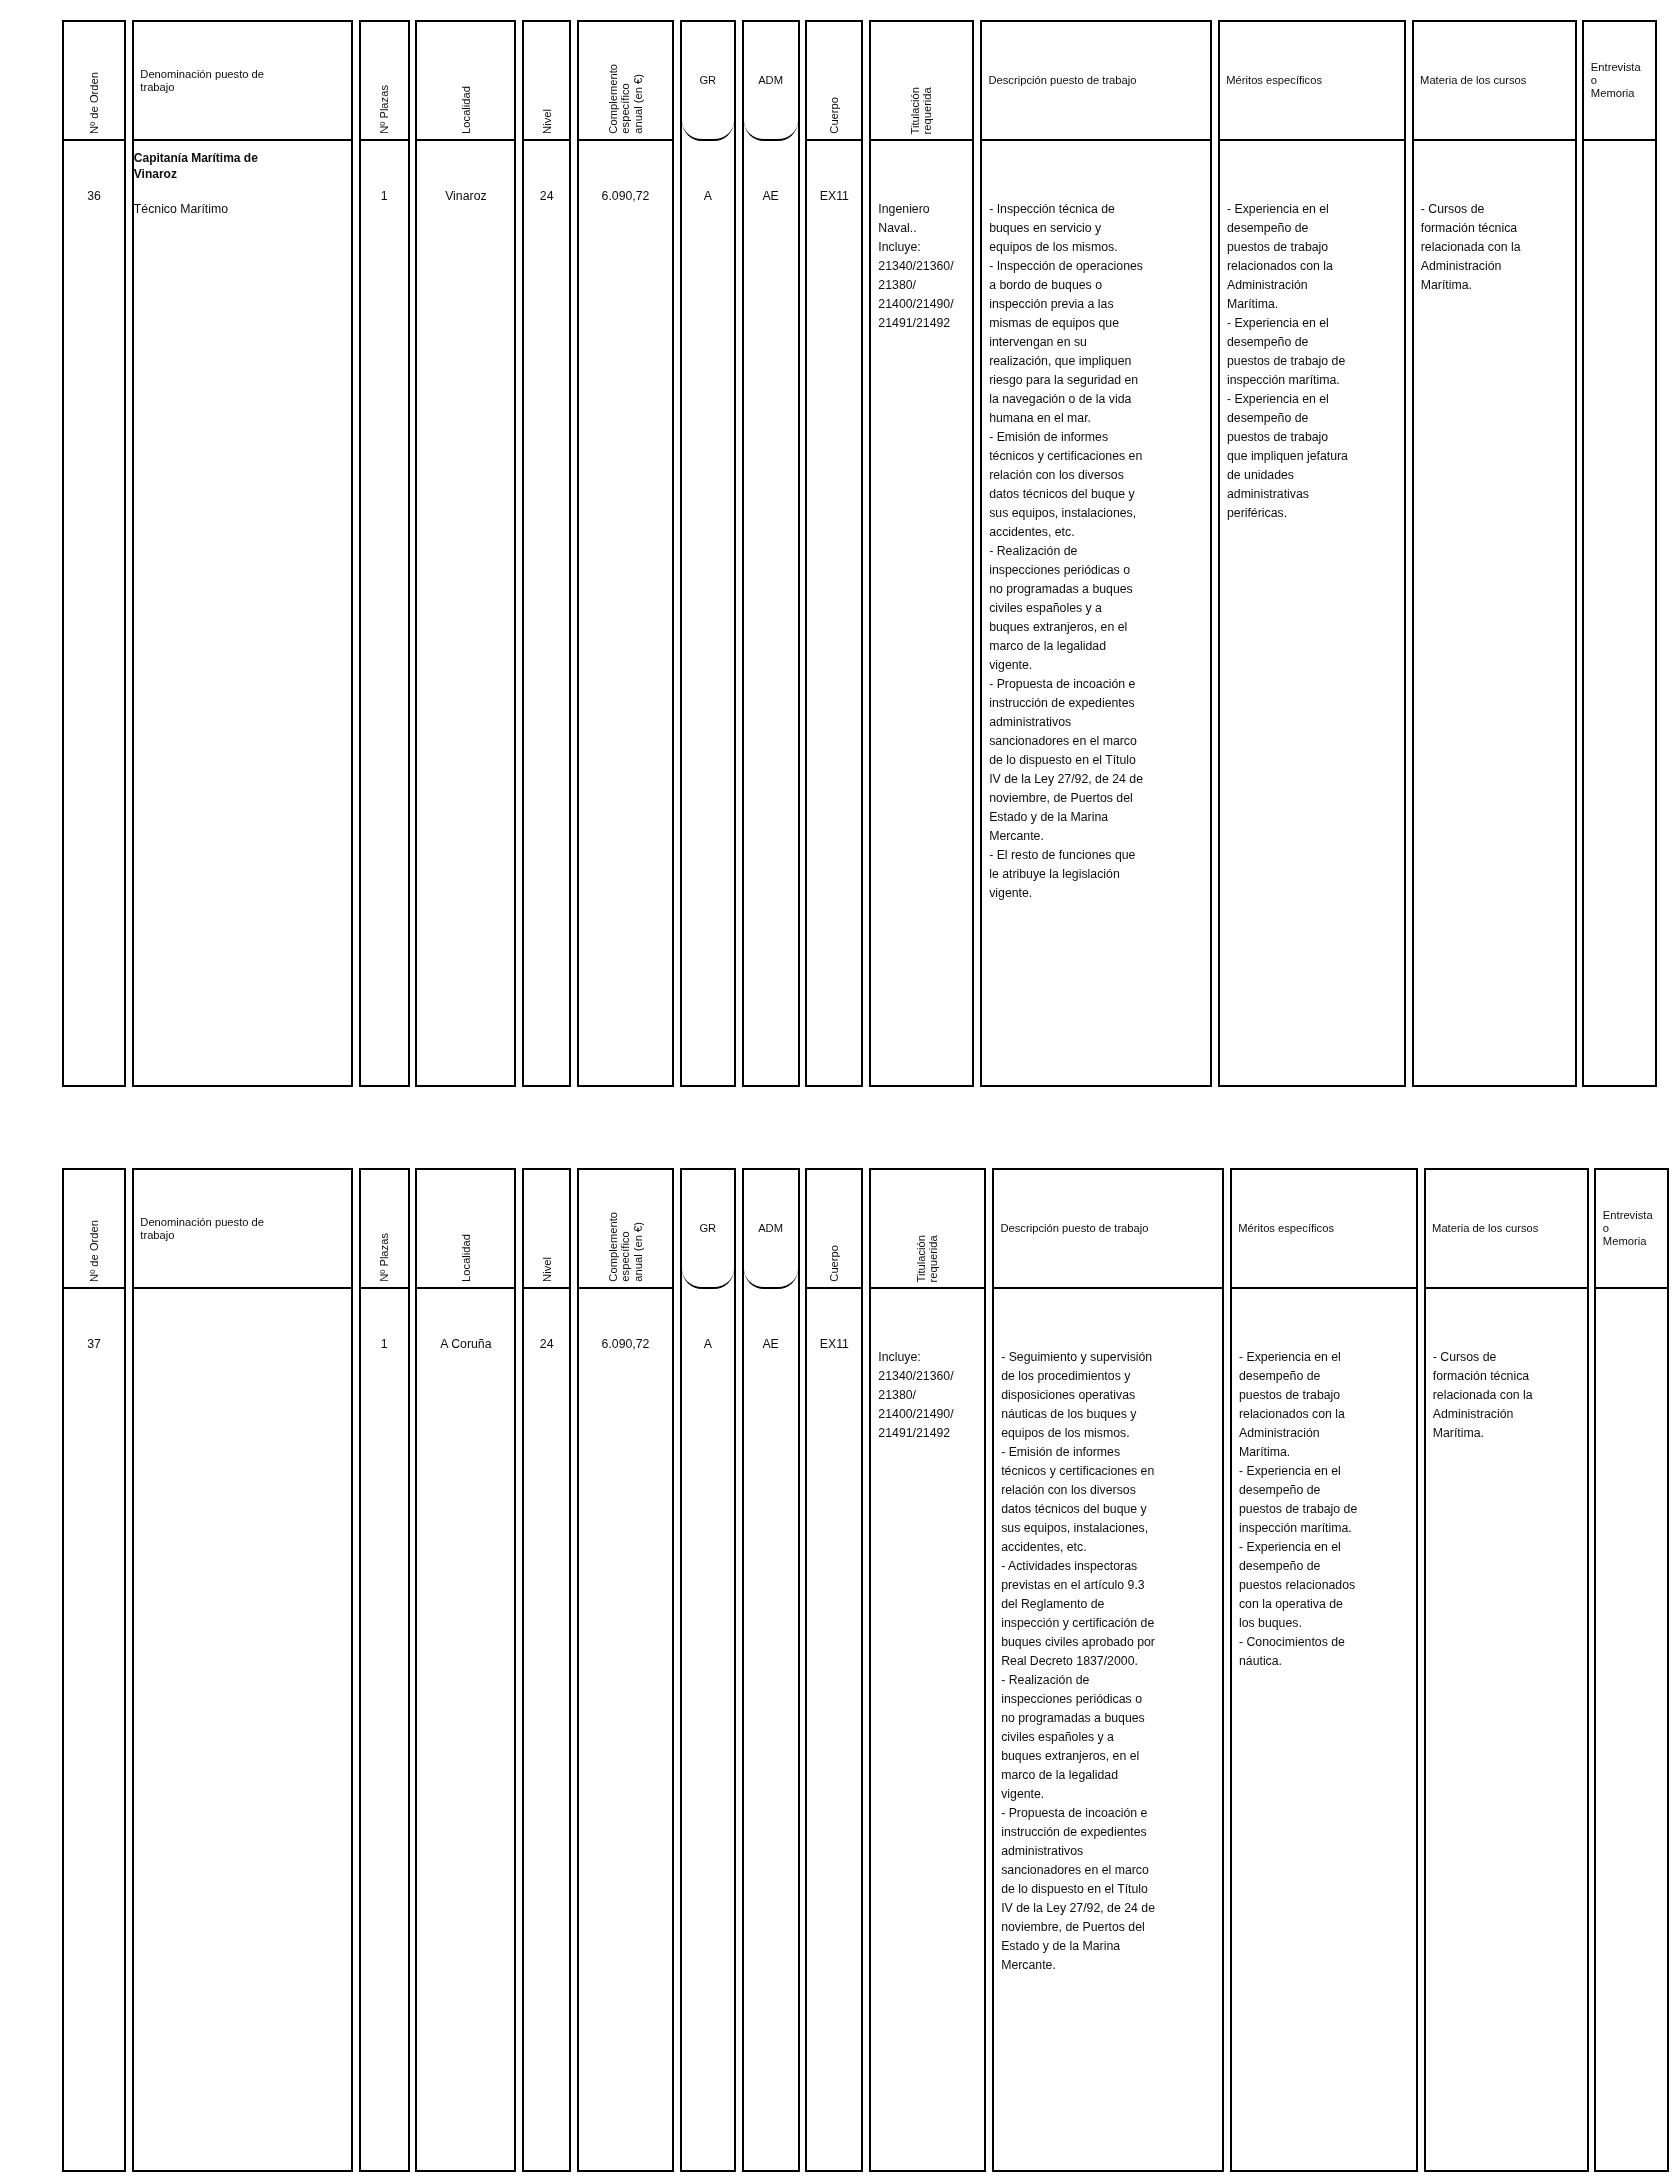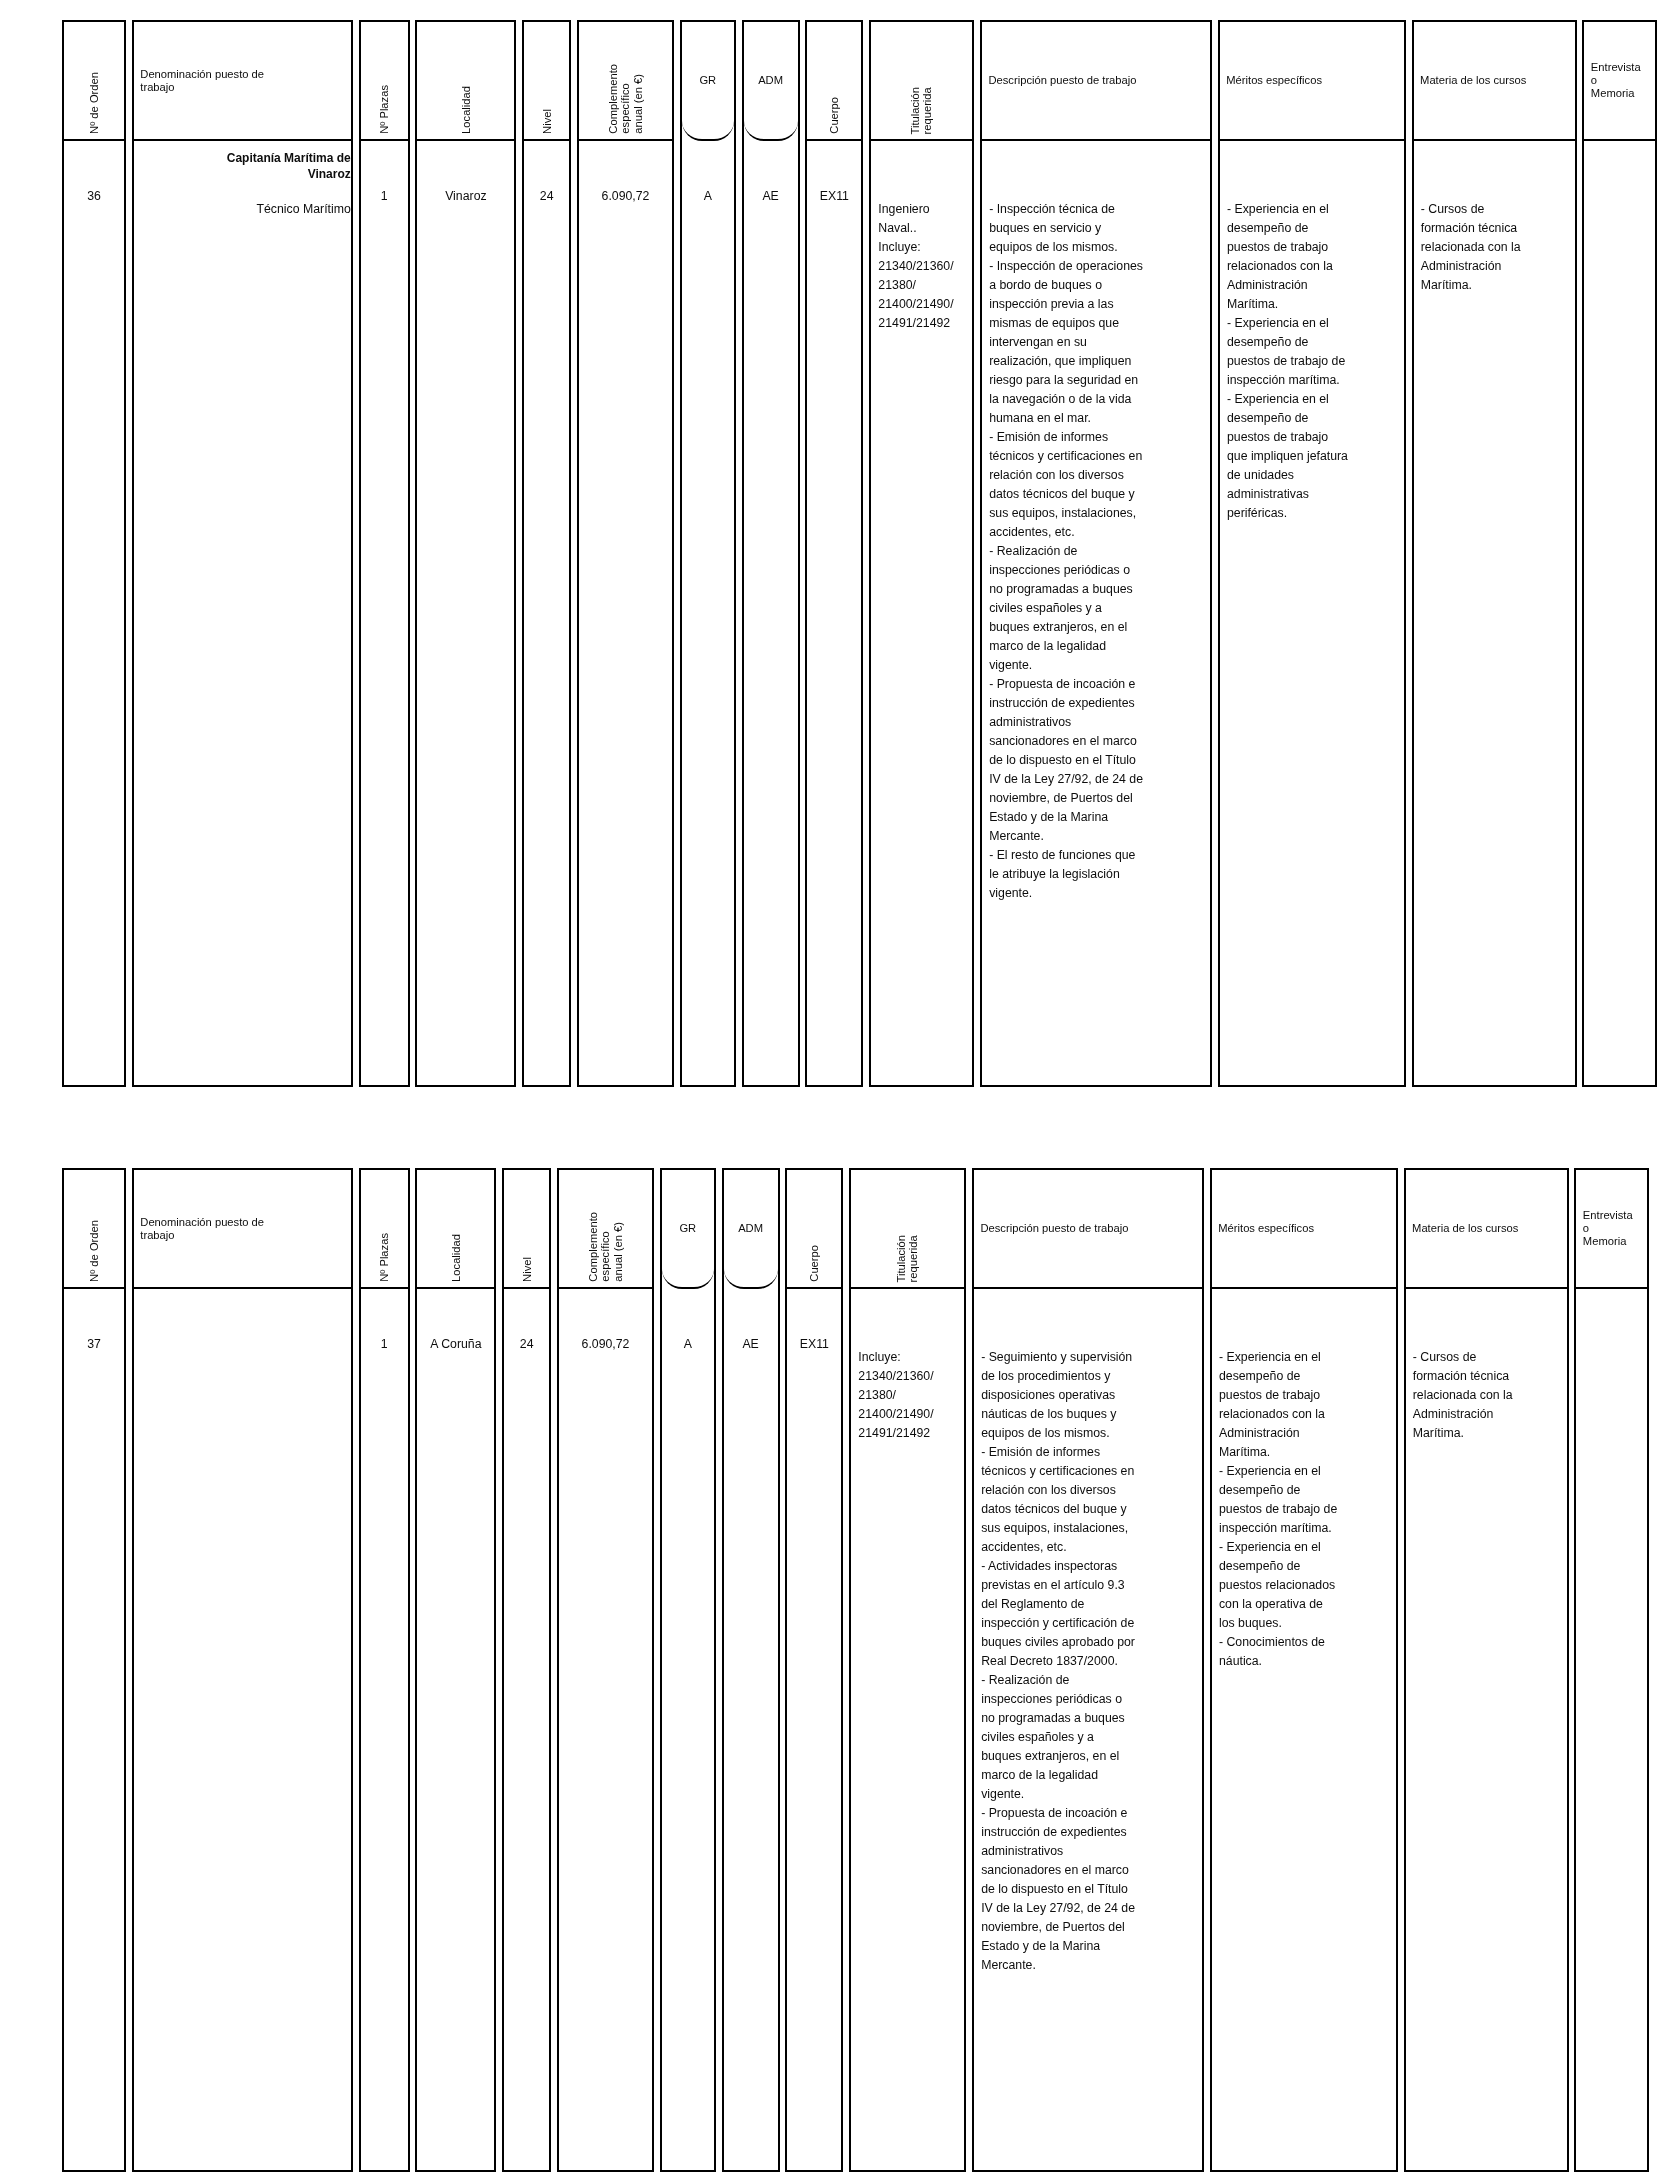--- a/index.html
+++ b/index.html
@@ -55,21 +55,21 @@
   .bdy { flex: 1; font-size: 12.3px; line-height: 19px; }
   .bdy.val {
     text-align: center;
     padding-top: 46px;
   }
   .bdy.pre {
     white-space: pre-line;
     text-align: left;
     padding: 59px 7.2px 0 7.2px;
   }
-  .bdy.den { text-align: right; margin-left: 12px; }
+  .bdy.den { text-align: left; }
   .bdy.den .group {
     font-weight: bold;
     padding-top: 8.7px;
     white-space: pre-line;
     line-height: 16px;
     font-size: 12px;
   }
   .bdy.den .pos {
     margin-top: 19px;
     white-space: pre-line;
@@ -237,21 +237,21 @@
     <div class="col" style="width:221px">
       <div class="hdr flat"><span>Denominación puesto de
 trabajo</span></div>
     </div>
 
     <div class="col" style="width:51px">
       <div class="hdr rot"><span class="vtext">Nº Plazas</span></div>
       <div class="bdy val">1</div>
     </div>
 
-    <div class="col" style="width:81px">
+    <div class="col" style="width:101px">
       <div class="hdr rot"><span class="vtext">Localidad</span></div>
       <div class="bdy val">A Coruña</div>
     </div>
 
     <div class="col" style="width:49px">
       <div class="hdr rot"><span class="vtext">Nivel</span></div>
       <div class="bdy val">24</div>
     </div>
 
     <div class="col" style="width:97px">

